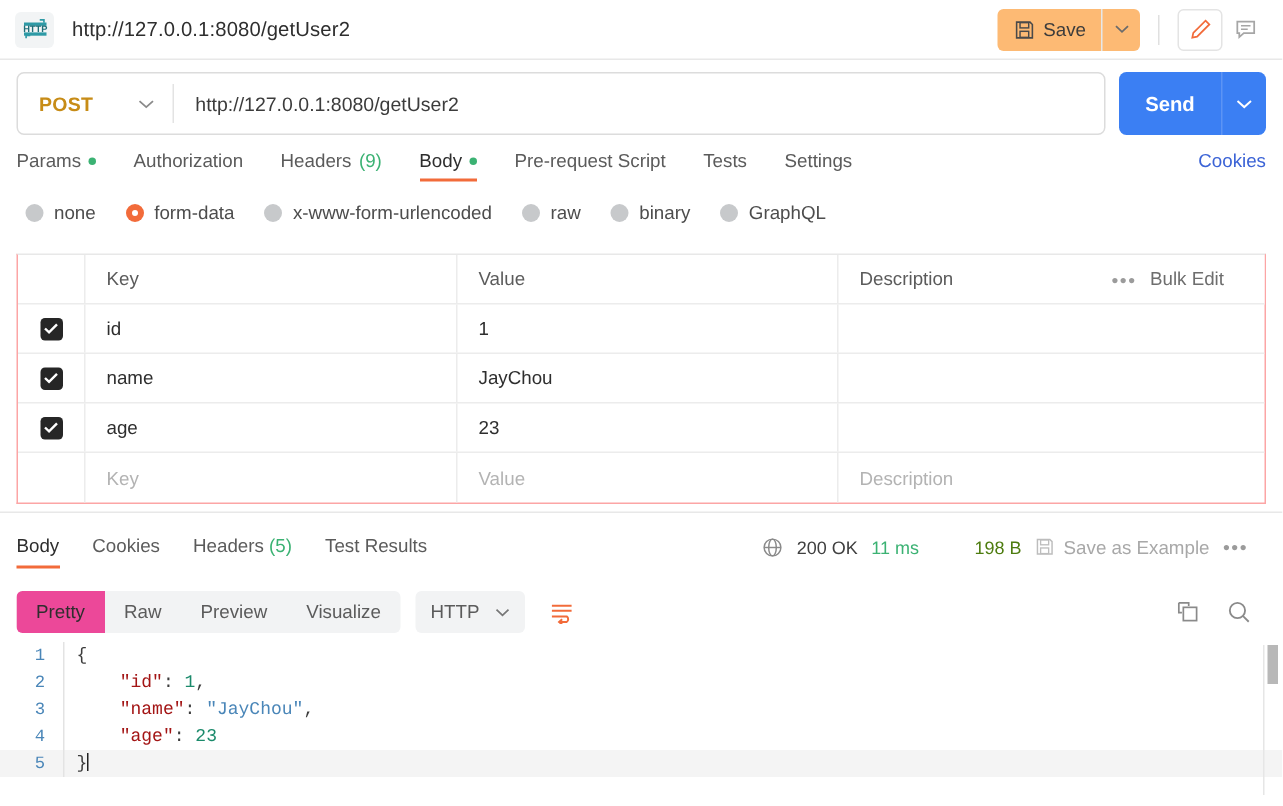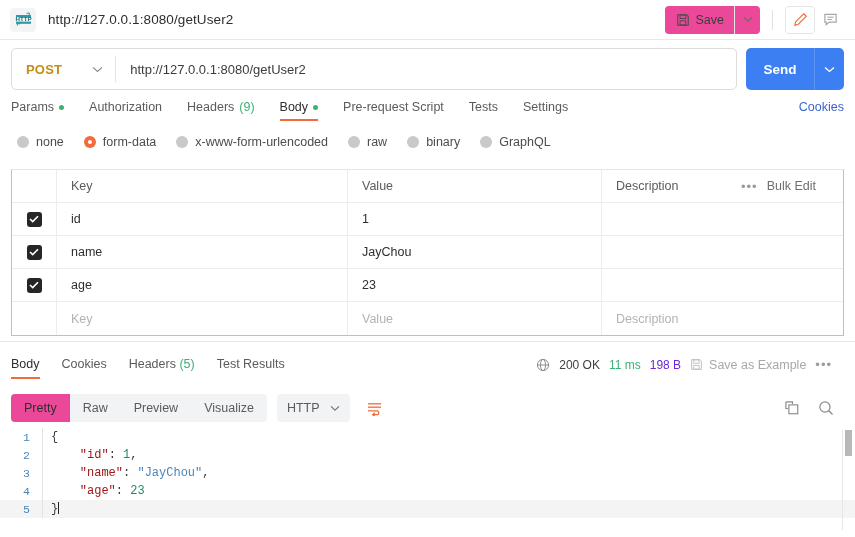--- a/index.html
+++ b/index.html
@@ -22,21 +22,21 @@
   }
   .http-badge {
     width:26px; height:24px; border-radius:4px; background:#f2f4f5;
     display:flex; align-items:center; justify-content:center; flex:0 0 auto;
   }
   .tab-title {
     margin-left:12px; font-size:13.5px; color:#2e2e2e; letter-spacing:.1px;
   }
   .topbar-right { margin-left:auto; display:flex; align-items:center; gap:0; }
   .save-group {
-    display:flex; align-items:flex-end; background:#ec4899; border-radius:4px;
+    display:flex; align-items:flex-end; background:#fdba74; border-radius:4px;
     height:28px; overflow:hidden;
   }
   .save-btn {
     display:flex; align-items:center; gap:6px; padding:0 10px 0 11px; height:28px;
     font-size:12.5px; color:#3c3c3c; cursor:pointer;
   }
   .save-caret {
     width:26px; height:28px; display:flex; align-items:center; justify-content:center;
     border-left:1px solid #e6e7e8; cursor:pointer;
   }
@@ -116,21 +116,21 @@
   
   .kvtable {
     position:absolute; top:169px; left:11px; width:833px;
     border:1px solid #fca5a5; border-top:1px solid #e8e8e8;
   }
   .kvrow { display:flex; height:33px; border-bottom:1px solid #ececec; align-items:center; }
   .kvrow:last-child { border-bottom:none; }
   .kvrow.head { background:#fff; }
   .c-check { width:44px; display:flex; align-items:center; justify-content:center; flex:0 0 auto; }
   .c-key   { width:248px; flex:0 0 auto; padding-left:14px; border-left:1px solid #ececec; height:100%; display:flex; align-items:center; }
-  .c-val   { width:254px; flex:0 0 auto; padding-left:14px; border-left:1px solid #ececec; height:100%; display:flex; align-items:center;margin-left:43px; }
+  .c-val   { width:254px; flex:0 0 auto; padding-left:14px; border-left:1px solid #ececec; height:100%; display:flex; align-items:center; }
   .c-desc  { flex:1; padding-left:14px; border-left:1px solid #ececec; height:100%; display:flex; align-items:center; }
   .c-act   { width:110px; flex:0 0 auto; display:flex; align-items:center; gap:9px; justify-content:flex-start; padding-left:8px; height:100%; }
   .cellhead { font-size:12.5px; color:#5b5b5b; }
   .cell { font-size:12.5px; color:#2e2e2e; }
   .cell.ph { color:#b3b3b3; }
   .cbx {
     width:15px; height:15px; border-radius:3px; background:#262626;
     display:flex; align-items:center; justify-content:center; cursor:pointer;
   }
   .dots { letter-spacing:1px; color:#9b9b9b; font-size:13px; cursor:pointer; }
@@ -150,21 +150,21 @@
     position:relative; font-size:12.5px; color:#5b5b5b; margin-right:22px;
     padding-bottom:8px; cursor:pointer;
   }
   .ptab.active { color:#2e2e2e; }
   .ptab.active::after {
     content:""; position:absolute; left:0; right:0; bottom:0; height:2px; background:#f26b3a;
   }
   .meta { margin-left:auto; display:flex; align-items:center; gap:9px; }
   .meta-ok { font-size:12px; color:#404040; font-weight:400; }
   .meta-t  { font-size:12px; color:#3bb273; }
-  .meta-s  { font-size:12px; color:#6d28d9; }
+  .meta-s  { font-size:12px; color:#4d7c0f;margin-left:28px; }
   .sae { display:flex; align-items:center; gap:6px; font-size:12.5px; color:#a8a8a8; cursor:pointer; }
 
   
   .fmtbar {
     position:absolute; top:393px; left:11px; width:833px; height:30px;
     display:flex; align-items:center;
   }
   .seg { display:flex; background:#f2f3f4; border-radius:4px; height:28px; overflow:hidden; }
   .segbtn {
     display:flex; align-items:center; padding:0 13px; font-size:12.5px; color:#5b5b5b;

